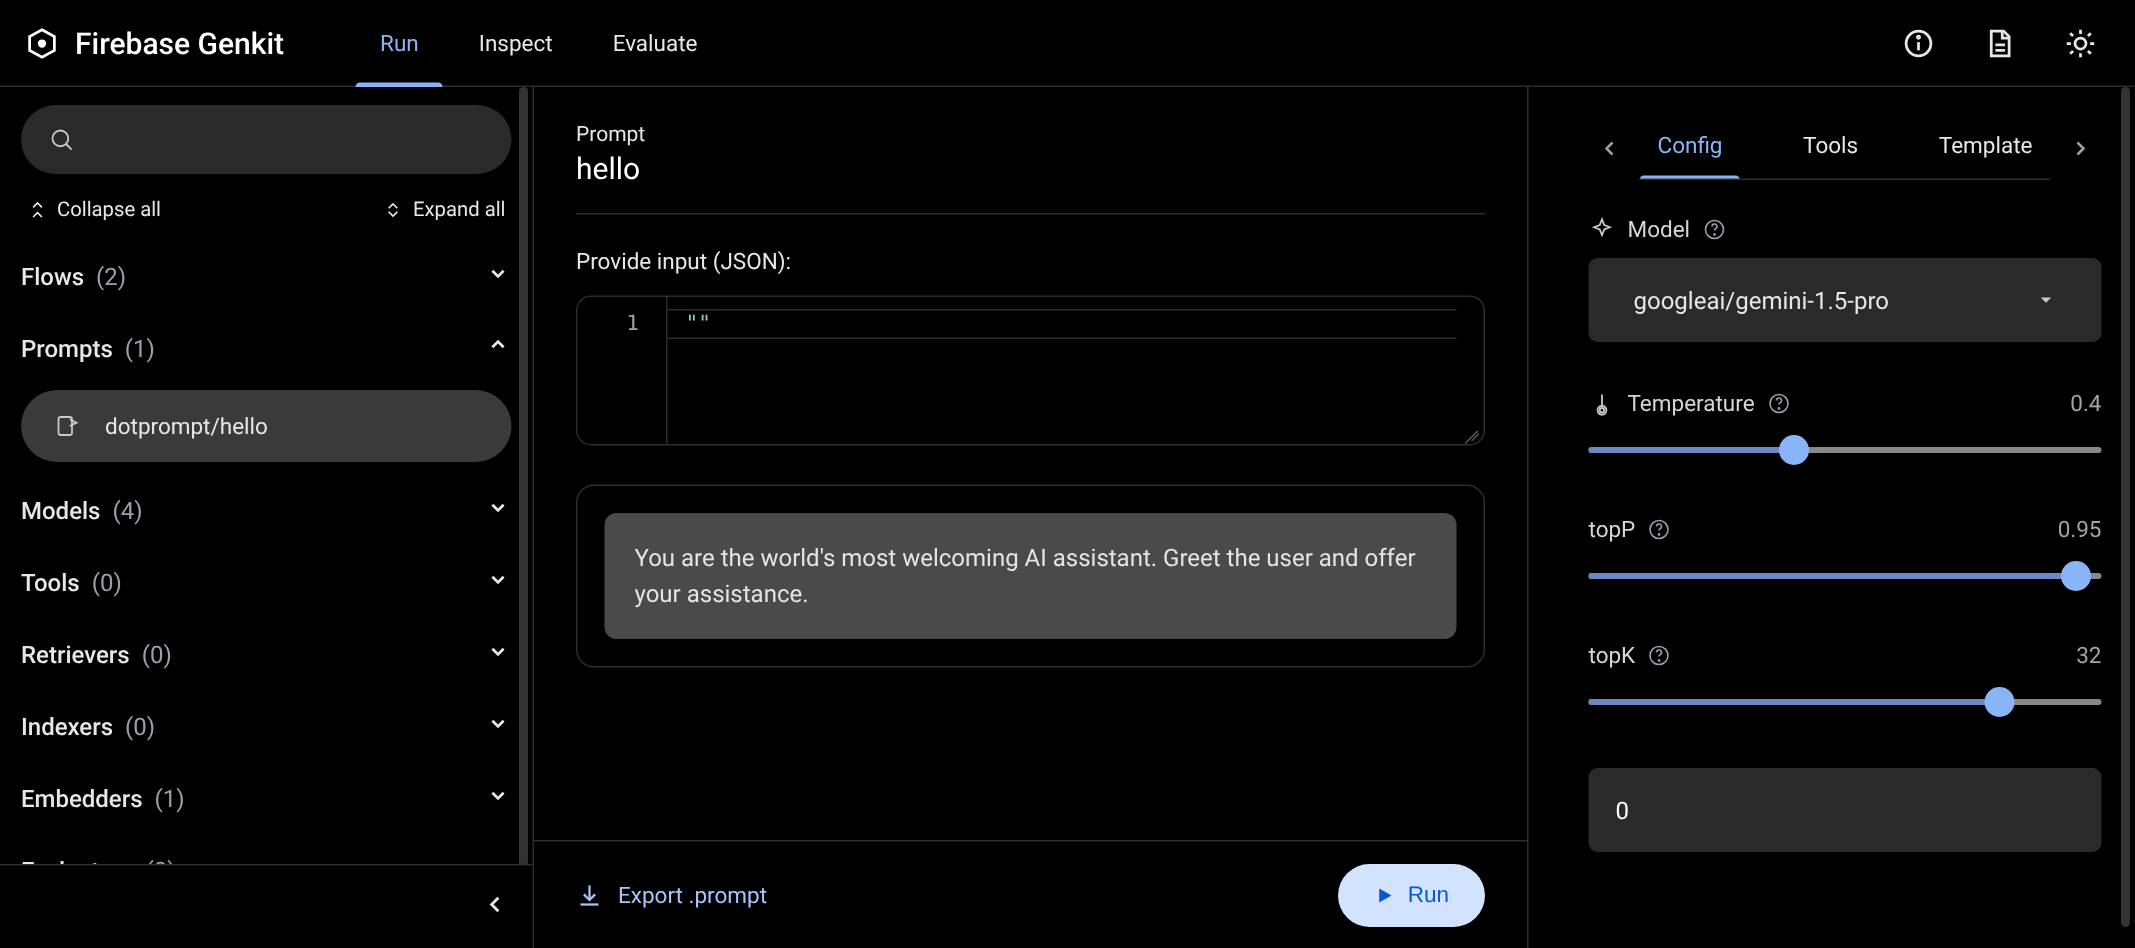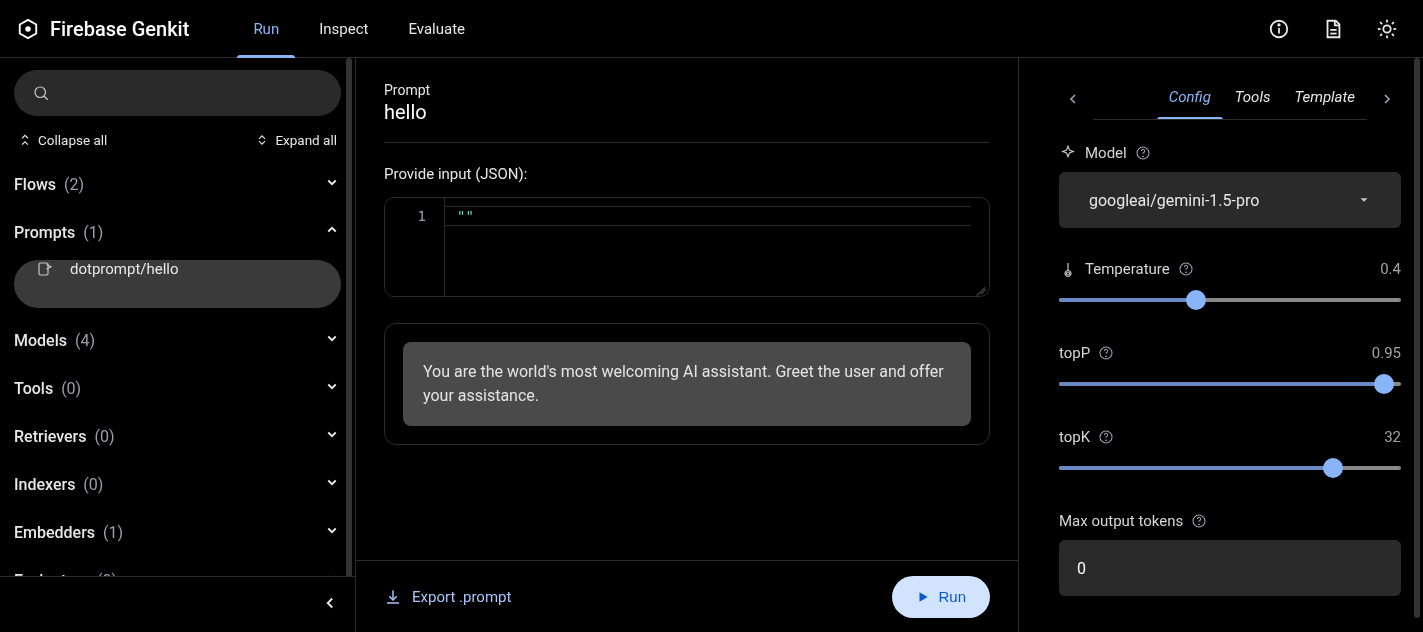--- a/index.html
+++ b/index.html
@@ -110,21 +110,21 @@
   }
   .sec-head {
     display:flex; align-items:center; justify-content:space-between;
     height:48px; cursor:pointer;
     font-size:16px; font-weight:500;
   }
   .sec-head .count{ color:var(--text-dim); font-weight:400; margin-left:4px;}
   .chev { display:inline-block; }
   .chev svg{width:18px;height:18px;stroke:#e7e7e7;stroke-width:2.5;fill:none;}
   .prompt-item {
-    display:flex; 
+    display:flex; align-items:center;
     height:48px;
     background:var(--bg-4);
     border-radius:24px;
     padding:0 22px;
     gap:16px;
     margin:4px 0 8px 0;
     font-size:15px;
   }
   .sidebar-bottom {
     position:absolute;
@@ -249,21 +249,21 @@
     position:absolute; right:3px; top:0; width:6px; height:560px; background:#333; border-radius:3px;
   }
   .rtabs{
     display:flex; align-items:center; gap:6px;
     margin-bottom:24px;
     position:relative;
     width:100%;
   }
   .rtab-nav{ width:28px; display:flex; align-items:center; justify-content:center; cursor:pointer;}
   .rtab-nav svg{width:16px;height:16px;stroke:#9aa0a6;stroke-width:2.5;fill:none;}
-  .rtabs-inner{flex:1; display:flex; justify-content:flex-end; overflow:hidden; position:relative;font-style:italic;}
+  .rtabs-inner{flex:1; display:flex; justify-content:space-between; overflow:hidden; position:relative;}
   .rtab{
     padding:10px 12px 14px 12px;
     font-size:15px;
     cursor:pointer;
     white-space:nowrap;
   }
   .rtab.active{ color:var(--accent); position:relative;}
   .rtab.active::after{
     content:""; position:absolute; left:0; right:0; bottom:0; height:3px; background:var(--accent); border-radius:3px 3px 0 0;
   }
@@ -616,27 +616,19 @@
           <span class="val">32</span>
         </div>
         <div class="slider">
           <div class="track"></div>
           <div class="fill" style="width:80%"></div>
           <div class="thumb" style="left:80%"></div>
         </div>
       </div>
 
       <div class="rfield">
-        <div class="rfield-head">
-          <span>Max output tokens</span>
-          <svg class="help-icon" viewBox="0 0 24 24">
-              <circle cx="12" cy="12" r="9"></circle>
-              <path d="M9.5 9a2.5 2.5 0 1 1 3.5 2.3c-.9.4-1 1-1 1.7"></path>
-              <circle cx="12" cy="17" r="0.6" fill="#9aa0a6" stroke="none"></circle>
-            </svg>
-        </div>
         <div class="num-input">
           <span>0</span>
         </div>
       </div>
     </div>
   </div>
 </div>
 
 </body></html>

